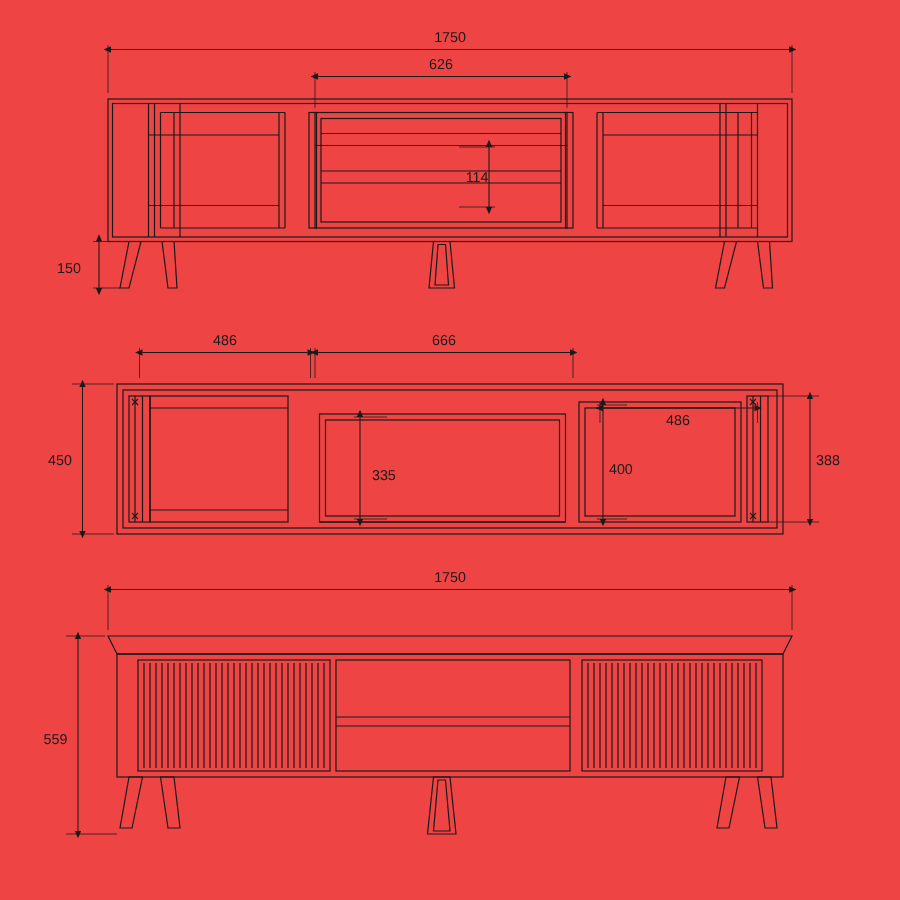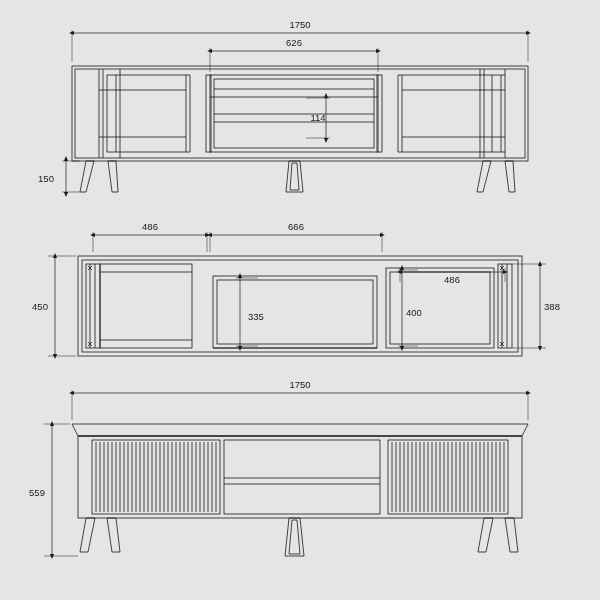--- a/index.html
+++ b/index.html
@@ -11,21 +11,21 @@
     width: 600px;
     height: 600px;
     font-family: "Liberation Sans", sans-serif;
     color: #1a1a1a;
     overflow: hidden;
   }
   #sheet {
     position: relative;
     width: 600px;
     height: 600px;
-    background: #e5e5e5;
+    background: #ef4444;
   }
   #sheet svg {
     display: block;
     width: 600px;
     height: 600px;
   }
   .dimtext {
     font-family: "Liberation Sans", sans-serif;
     font-size: 9.5px;
     fill: #1a1a1a;

